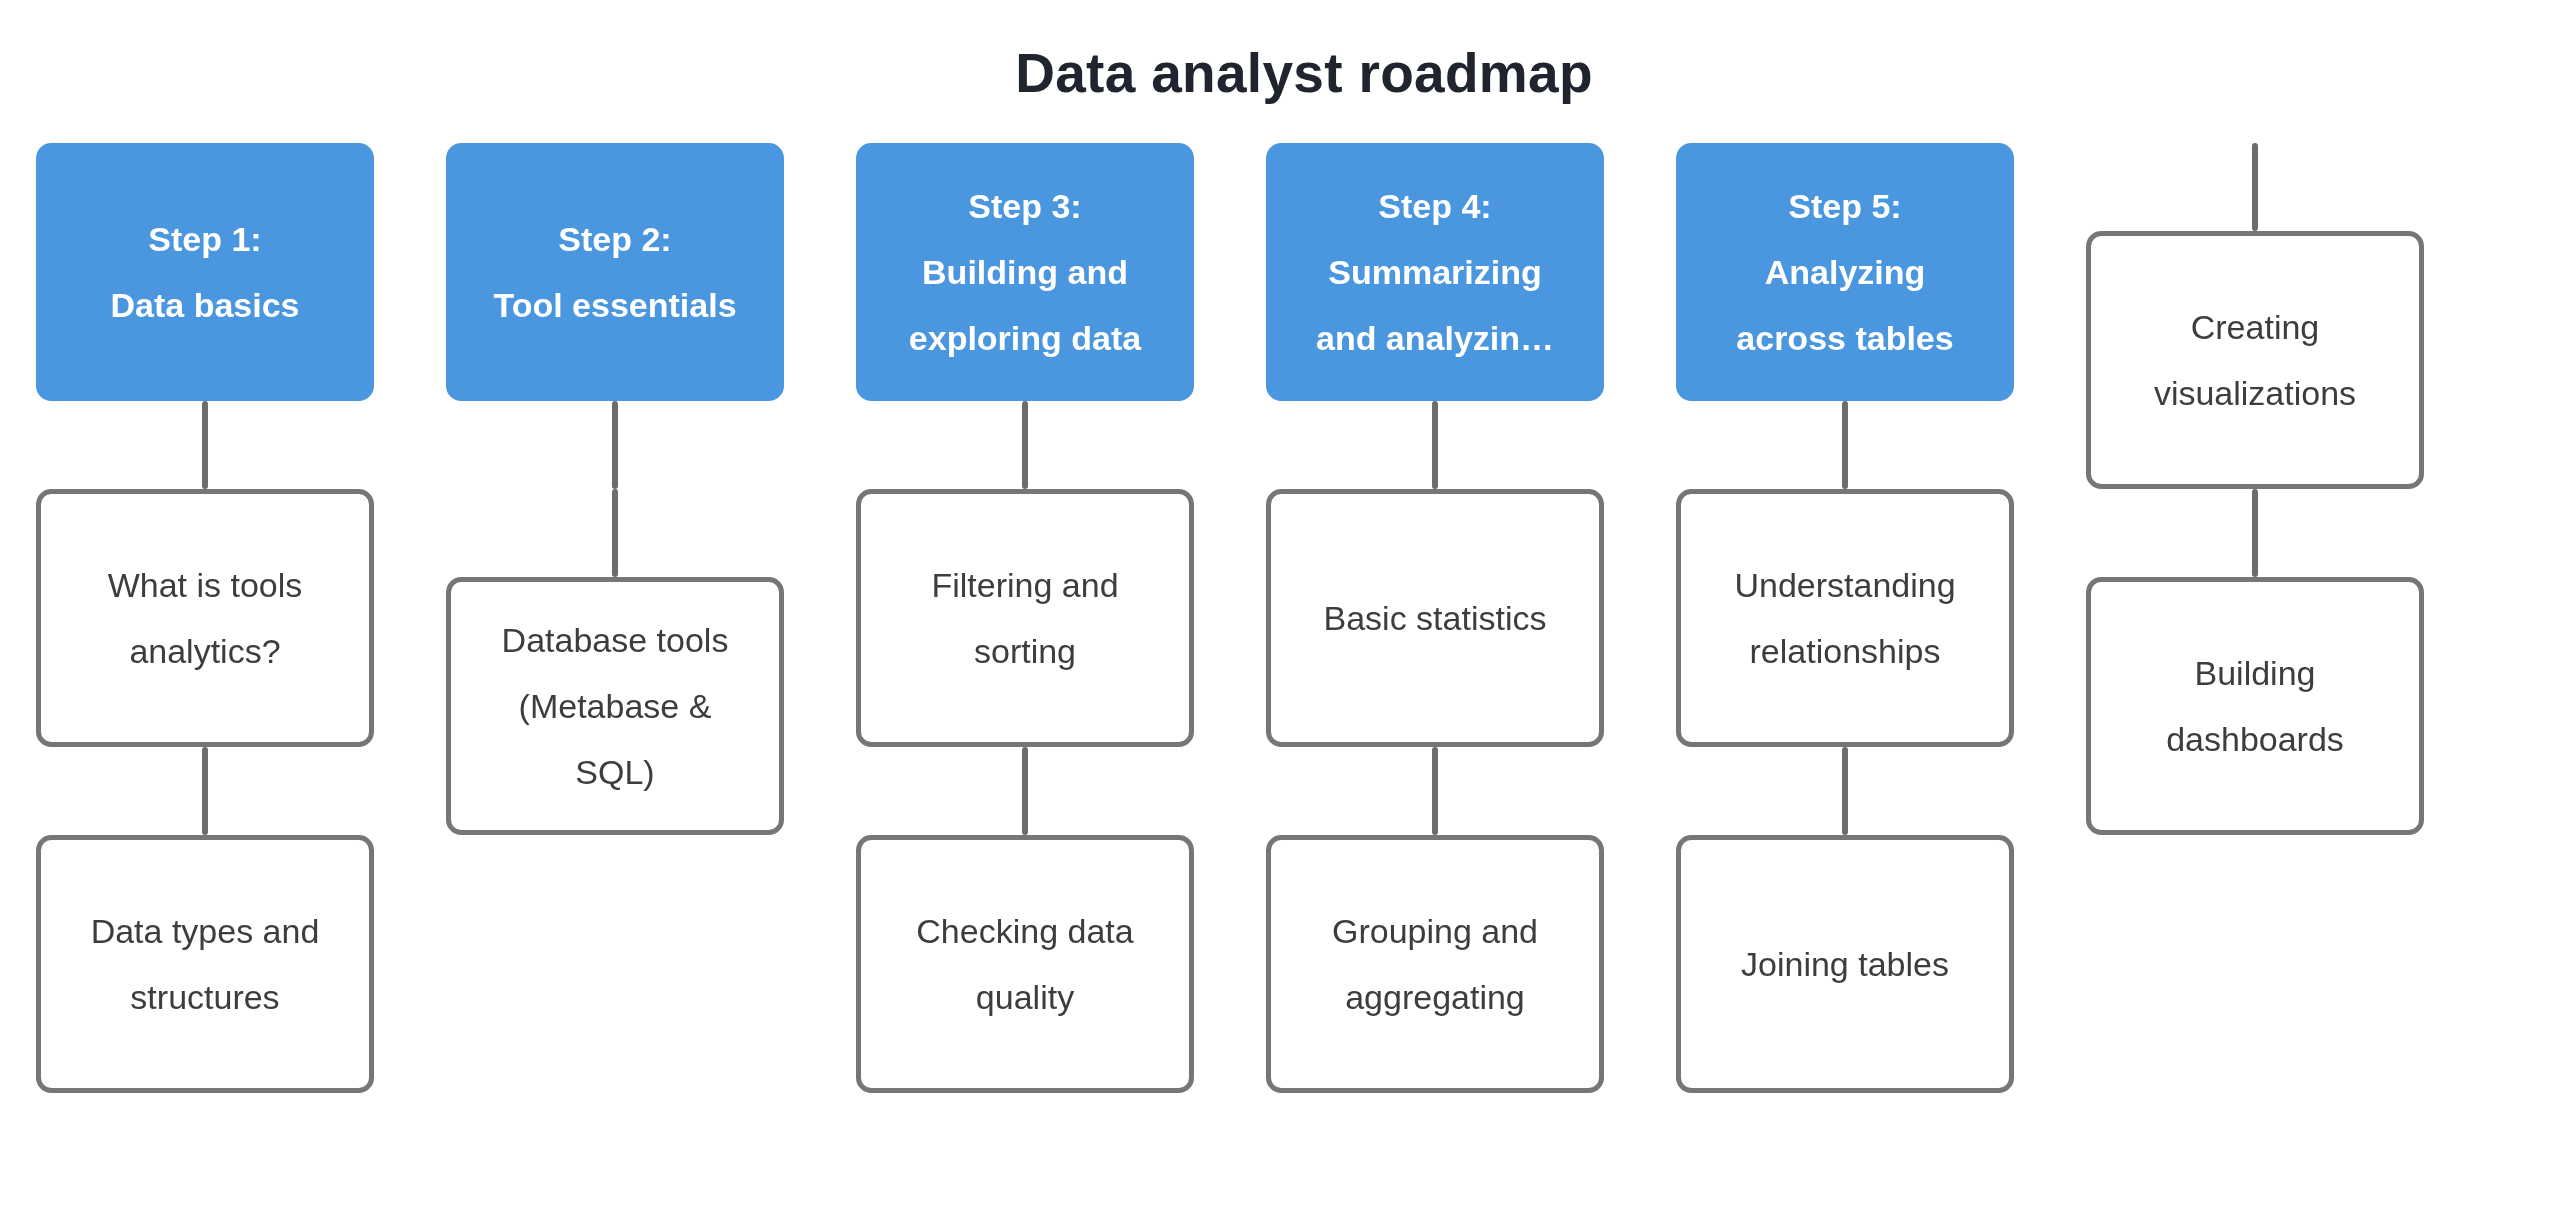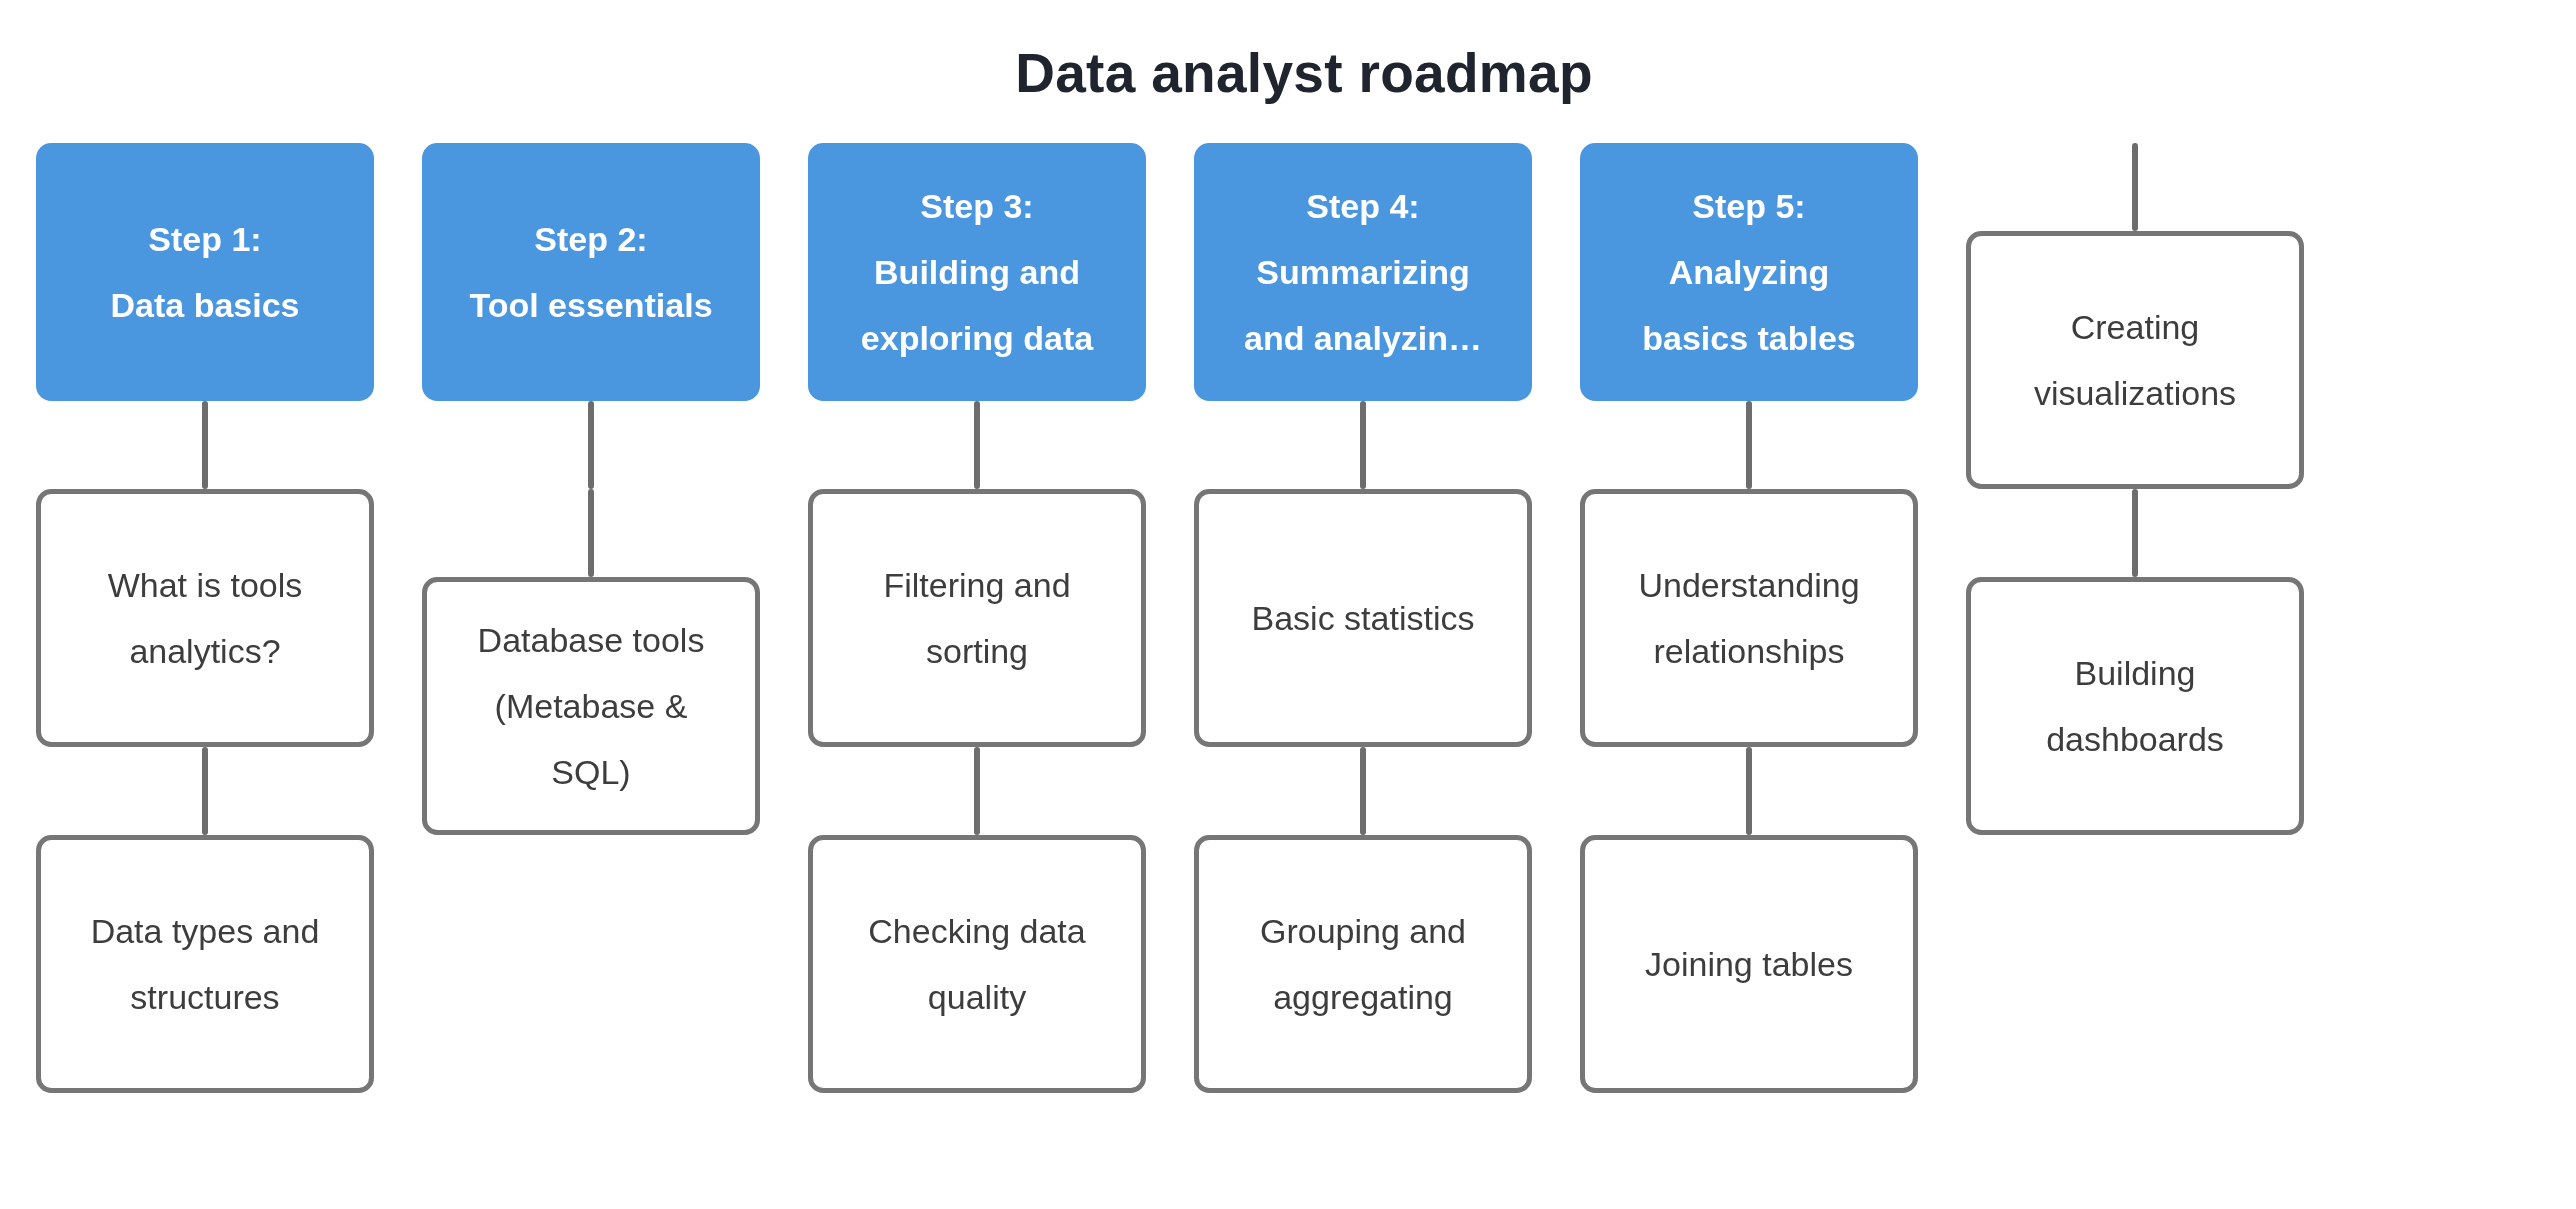--- a/index.html
+++ b/index.html
@@ -19,21 +19,21 @@
     font-size: 55px;
     line-height: 1.0;
     font-weight: 700;
     color: var(--title-text, #20242e);
     letter-spacing: 0.3px;
   }
   .columns {
     margin-top: 42px;
     padding: 0 36px;
     display: flex;
-    gap: 48px;
+    gap: 72px;
   }
   .column {
     flex: none;
     width: 338px;
     display: flex;
     flex-direction: column;
     align-items: center;
   }
   .step-box {
     width: 100%;
@@ -147,21 +147,21 @@
     <div class="task-box">
         <span class="line">Grouping and</span>
         <span class="line">aggregating</span>
       </div>
   </div>
 
   <div class="column">
     <div class="step-box">
         <span class="line">Step 5:</span>
         <span class="line">Analyzing</span>
-        <span class="line">basics tables</span>
+        <span class="line">across tables</span>
       </div>
     <div class="connector"></div>
     <div class="task-box">
         <span class="line">Understanding</span>
         <span class="line">relationships</span>
       </div>
     <div class="connector"></div>
     <div class="task-box">
         <span class="line">Joining tables</span>
       </div>

